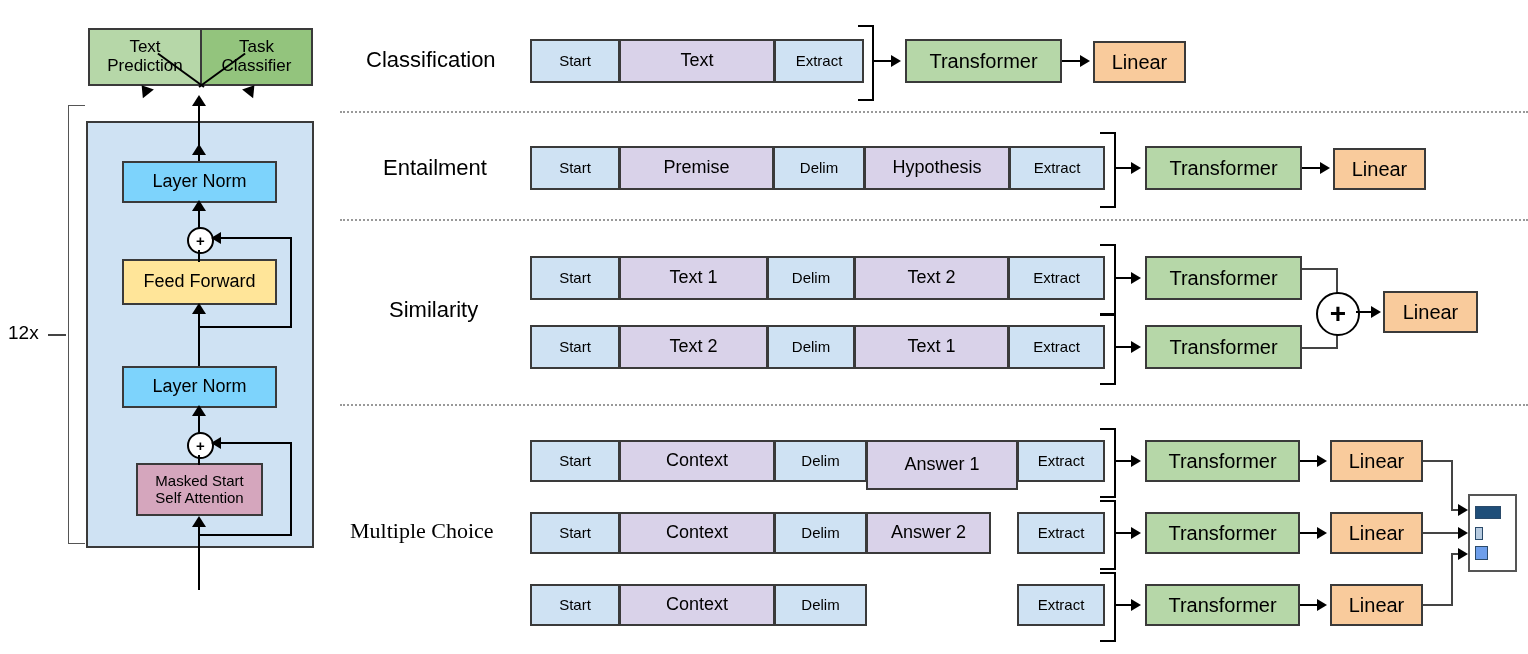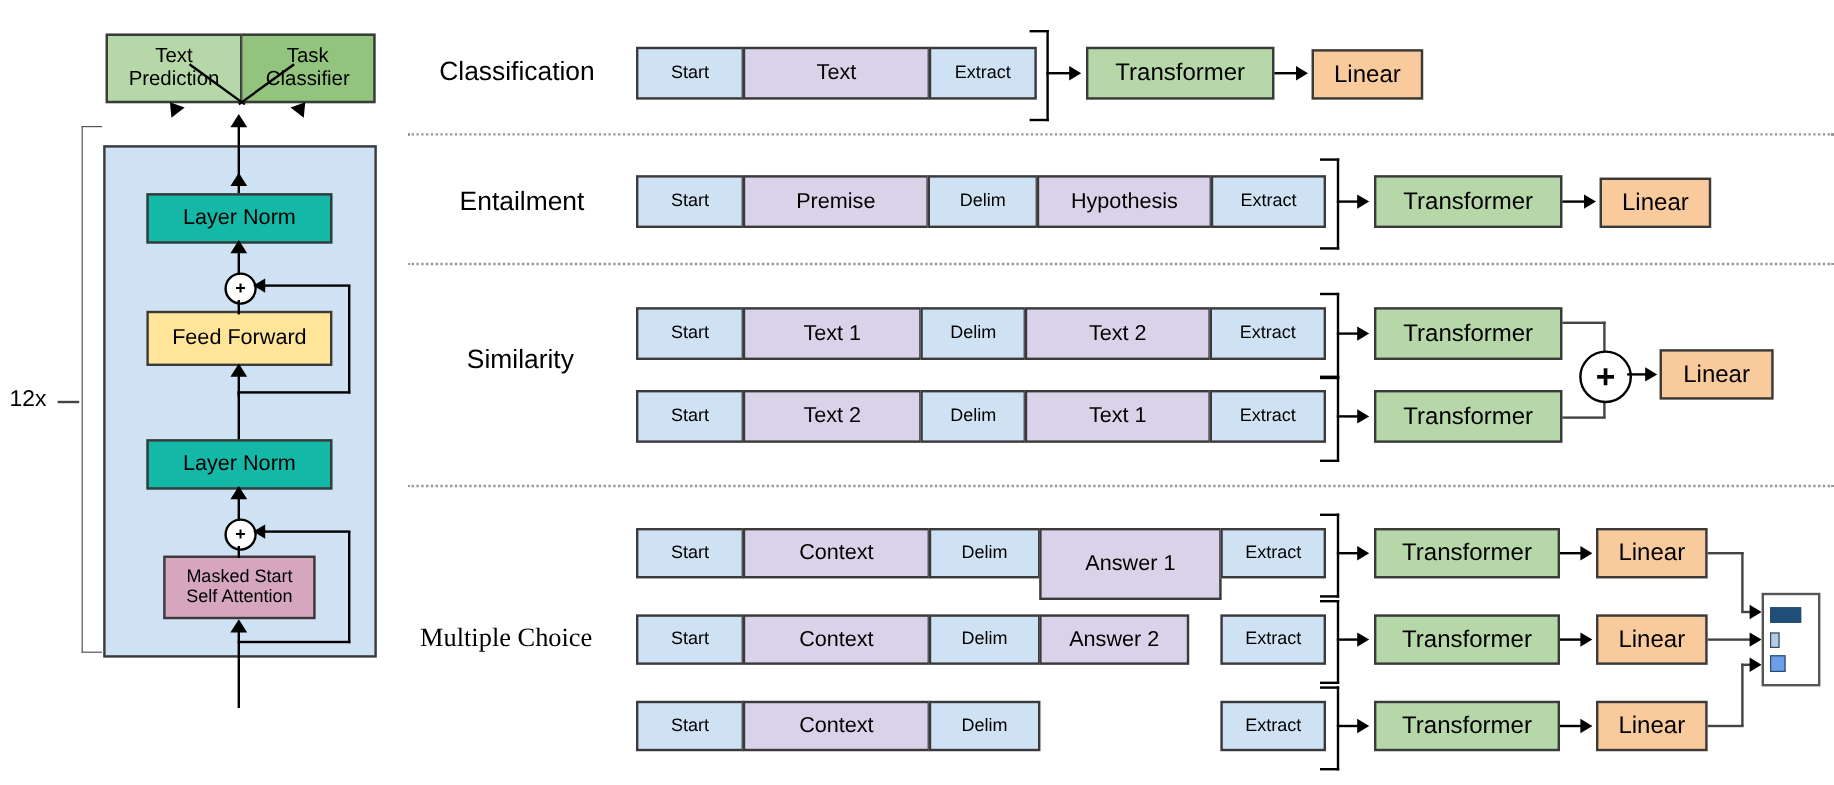--- a/index.html
+++ b/index.html
@@ -12,21 +12,21 @@
     border:2px solid #3a3a3a;
     display:flex;align-items:center;justify-content:center;
     text-align:center;line-height:1.1;
     color:#000;
   }
   .blk.stack{flex-direction:column;}
 
   
   .c-lblue   {background:#cfe2f3;}
   .c-purple  {background:#d9d2e9;}
-  .c-violet  {background:#14b8a6;}
+  .c-violet  {background:#7dd3fc;}
   .c-yellow  {background:#ffe599;}
   .c-pink    {background:#d5a6bd;}
   .c-green   {background:#b6d7a8;}
   .c-dgreen  {background:#93c47d;}
   .c-orange  {background:#f9cb9c;}
   .c-panel   {background:#cfe2f3;}
 
   
   .ln{position:absolute;background:#000;}
   .ln.h{height:2px;}
@@ -194,21 +194,21 @@
 
   <div class="blk c-green" style="left:1145px;top:146px;width:157px;height:44px;font-size:20px;">
     <span>Transformer</span>
   </div>
   <div class="ln h" style="left:1302px;top:167px;width:22px;"></div>
   <div class="arrow-r" style="left:1320px;top:162px;"></div>
   <div class="blk c-orange" style="left:1333px;top:148px;width:93px;height:42px;font-size:20px;">
     <span>Linear</span>
   </div>
 
-  <div class="lbl" style="left:389px;top:287px;font-size:22px;">Similarity</div>
+  <div class="lbl" style="left:389px;top:297px;font-size:22px;">Similarity</div>
 
   <div class="blk c-lblue" style="left:530px;top:256px;width:90px;height:44px;font-size:15px;">
     <span>Start</span>
   </div>
   <div class="blk c-purple" style="left:619px;top:256px;width:149px;height:44px;font-size:18px;">
     <span>Text 1</span>
   </div>
   <div class="blk c-lblue" style="left:767px;top:256px;width:88px;height:44px;font-size:15px;">
     <span>Delim</span>
   </div>
@@ -266,21 +266,21 @@
 
   <div class="blk c-lblue" style="left:530px;top:440px;width:90px;height:42px;font-size:15px;">
     <span>Start</span>
   </div>
   <div class="blk c-purple" style="left:619px;top:440px;width:156px;height:42px;font-size:18px;">
     <span>Context</span>
   </div>
   <div class="blk c-lblue" style="left:774px;top:440px;width:93px;height:42px;font-size:15px;">
     <span>Delim</span>
   </div>
-  <div class="blk c-purple" style="left:866px;top:440px;width:152px;height:60px;font-size:18px;">
+  <div class="blk c-purple" style="left:866px;top:440px;width:152px;height:50px;font-size:18px;">
     <span>Answer 1</span>
   </div>
   <div class="blk c-lblue" style="left:1017px;top:440px;width:88px;height:42px;font-size:15px;">
     <span>Extract</span>
   </div>
   <div class="bracket" style="left:1100px;top:428px;width:14px;height:66px;"></div>
   <div class="ln h" style="left:1114px;top:460px;width:20px;"></div>
   <div class="arrow-r" style="left:1131px;top:455px;"></div>
   <div class="blk c-green" style="left:1145px;top:440px;width:155px;height:42px;font-size:20px;">
     <span>Transformer</span>

